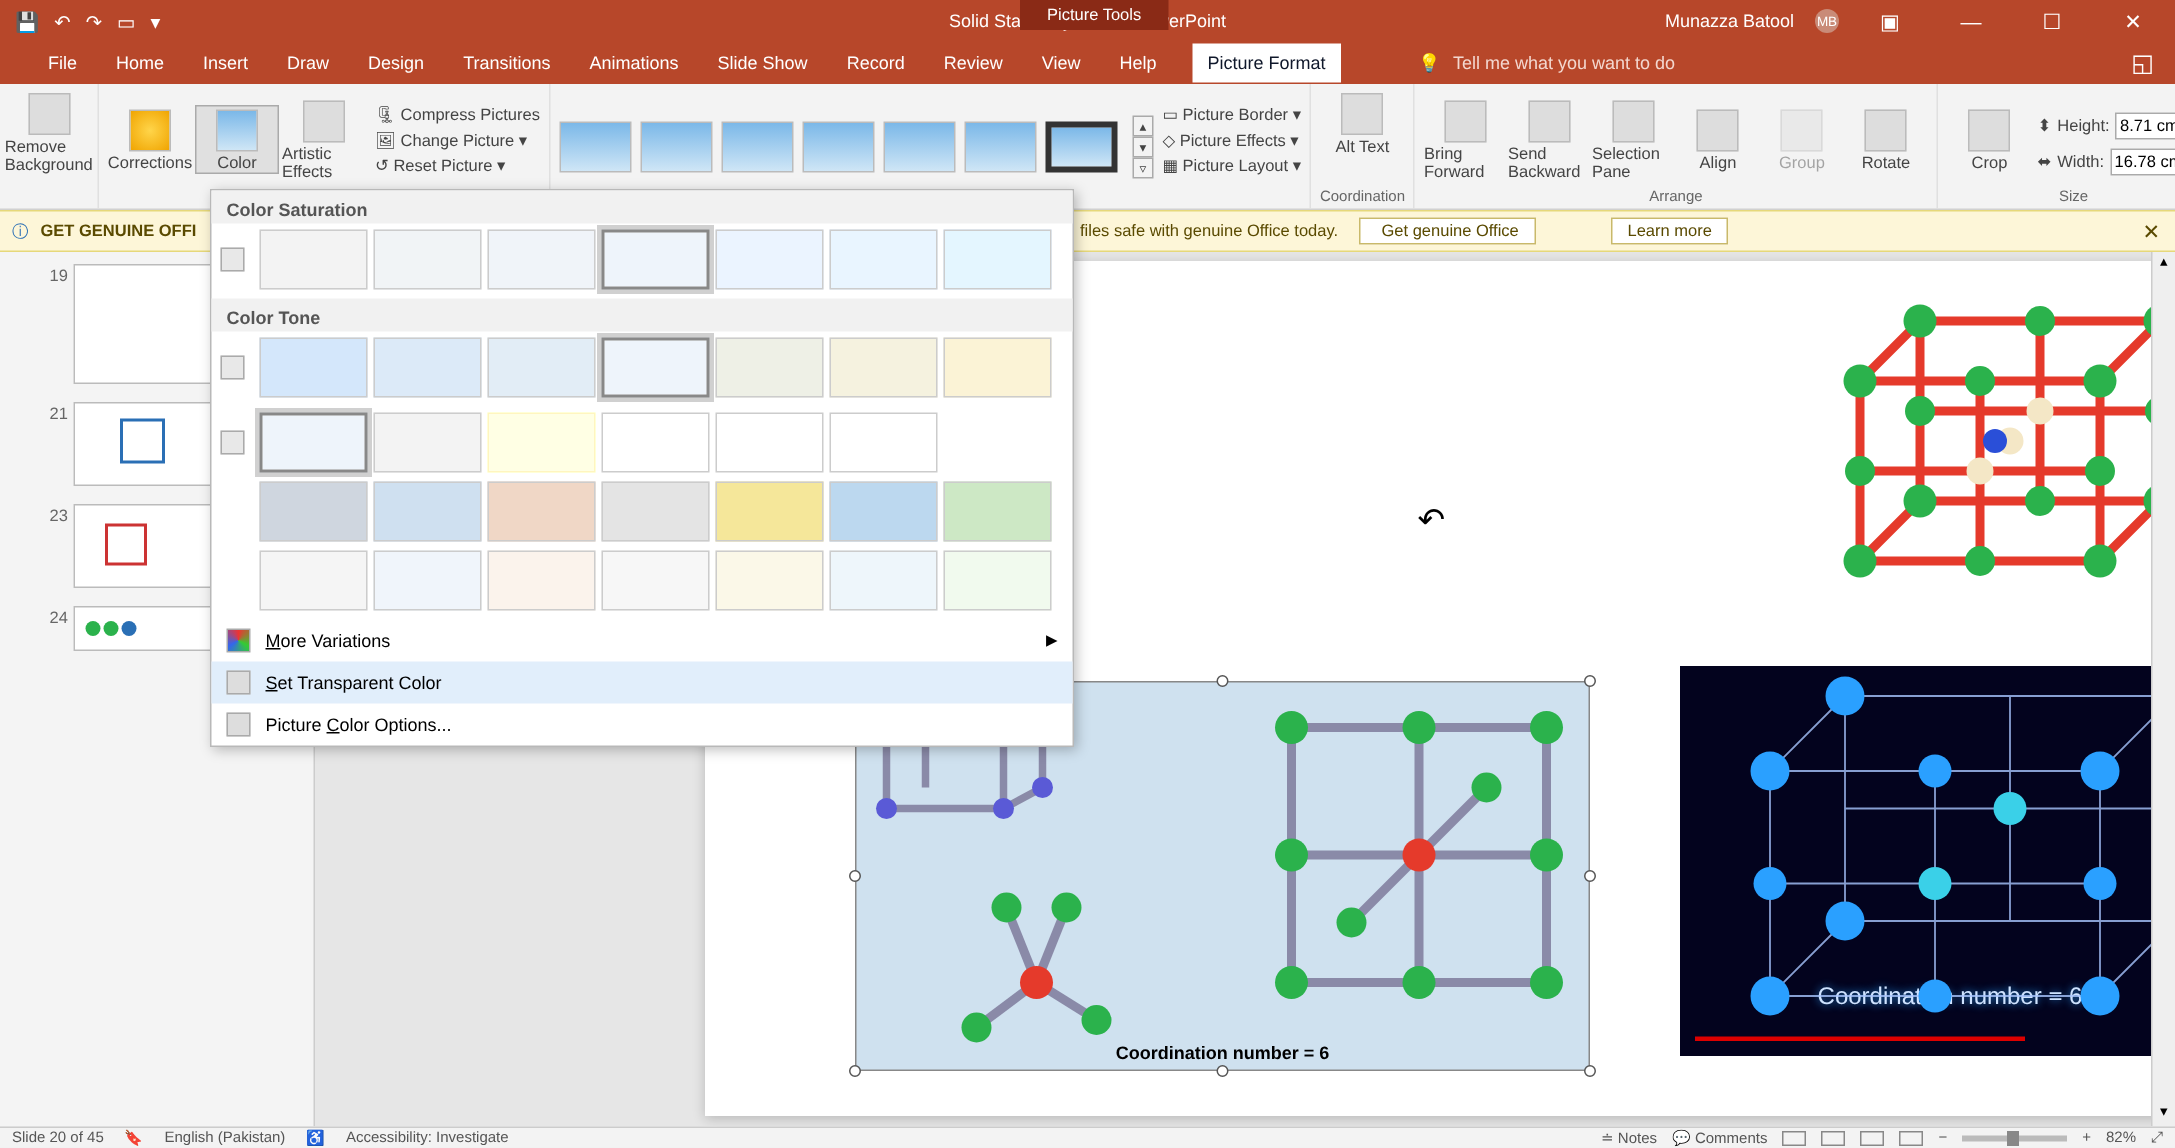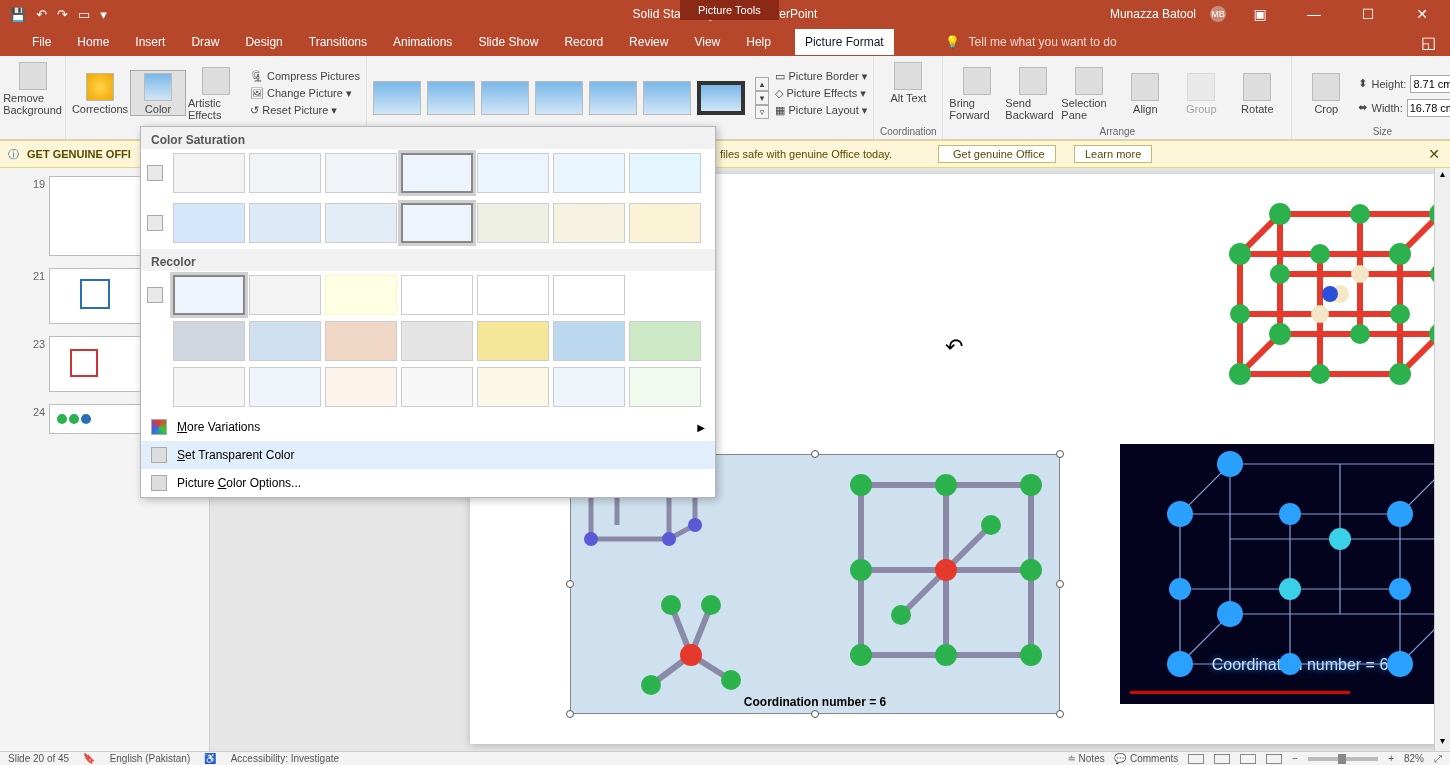--- a/index.html
+++ b/index.html
@@ -237,21 +237,21 @@
     </div>
     <div class="glabel">Size</div>
   </div>
 </div>
 
 <div class="msgbar">
   <span style="color:#2a6fb5">ⓘ</span>
   <b>GET GENUINE OFFI</b>
   <div style="flex:1"></div>
   <span style="position:absolute; left:720px;">files safe with genuine Office today.</span>
-  <span class="btn" style="position:absolute; left:938px;padding-left:14px;">Get genuine Office</span>
+  <span class="btn" style="position:absolute; left:906px;padding-left:14px;">Get genuine Office</span>
   <span class="btn" style="position:absolute; left:1074px;">Learn more</span>
   <span class="close">✕</span>
 </div>
 
 <div class="main">
 
   <div class="thumbs">
     <div class="thumbrow">
         <div class="num">19</div>
       <div class="thumb"></div>
@@ -444,32 +444,32 @@
     <div class="lead-ic"></div>
     <div class="swatch" style="filter:grayscale(1)"></div>
     <div class="swatch" style="filter:saturate(.4)"></div>
     <div class="swatch" style="filter:saturate(.7)"></div>
     <div class="swatch sel"></div>
     <div class="swatch" style="filter:saturate(1.5)"></div>
     <div class="swatch" style="filter:saturate(2)"></div>
     <div class="swatch" style="filter:saturate(3)"></div>
   </div>
 
+  <div class="sect">Color Tone</div>
   <div class="swatchrow">
     <div class="lead-ic"></div>
     <div class="swatch" style="background:#d4e7fb"></div>
     <div class="swatch" style="background:#dceaf8"></div>
     <div class="swatch" style="background:#e2edf6"></div>
     <div class="swatch sel"></div>
     <div class="swatch" style="background:#eef0e6"></div>
     <div class="swatch" style="background:#f5f2df"></div>
     <div class="swatch" style="background:#fbf3d6"></div>
   </div>
 
-  <div class="sect">Recolor</div>
   <div class="swatchrow">
     <div class="lead-ic"></div>
     <div class="swatch sel"></div>
     <div class="swatch" style="filter:grayscale(1)"></div>
     <div class="swatch" style="filter:sepia(1)"></div>
     <div class="swatch" style="background:#fff"></div>
     <div class="swatch" style="background:#fff"></div>
     <div class="swatch" style="background:#fff"></div>
     <div class="swatch" style="background:#fff;filter:contrast(3)"></div>
   </div>

